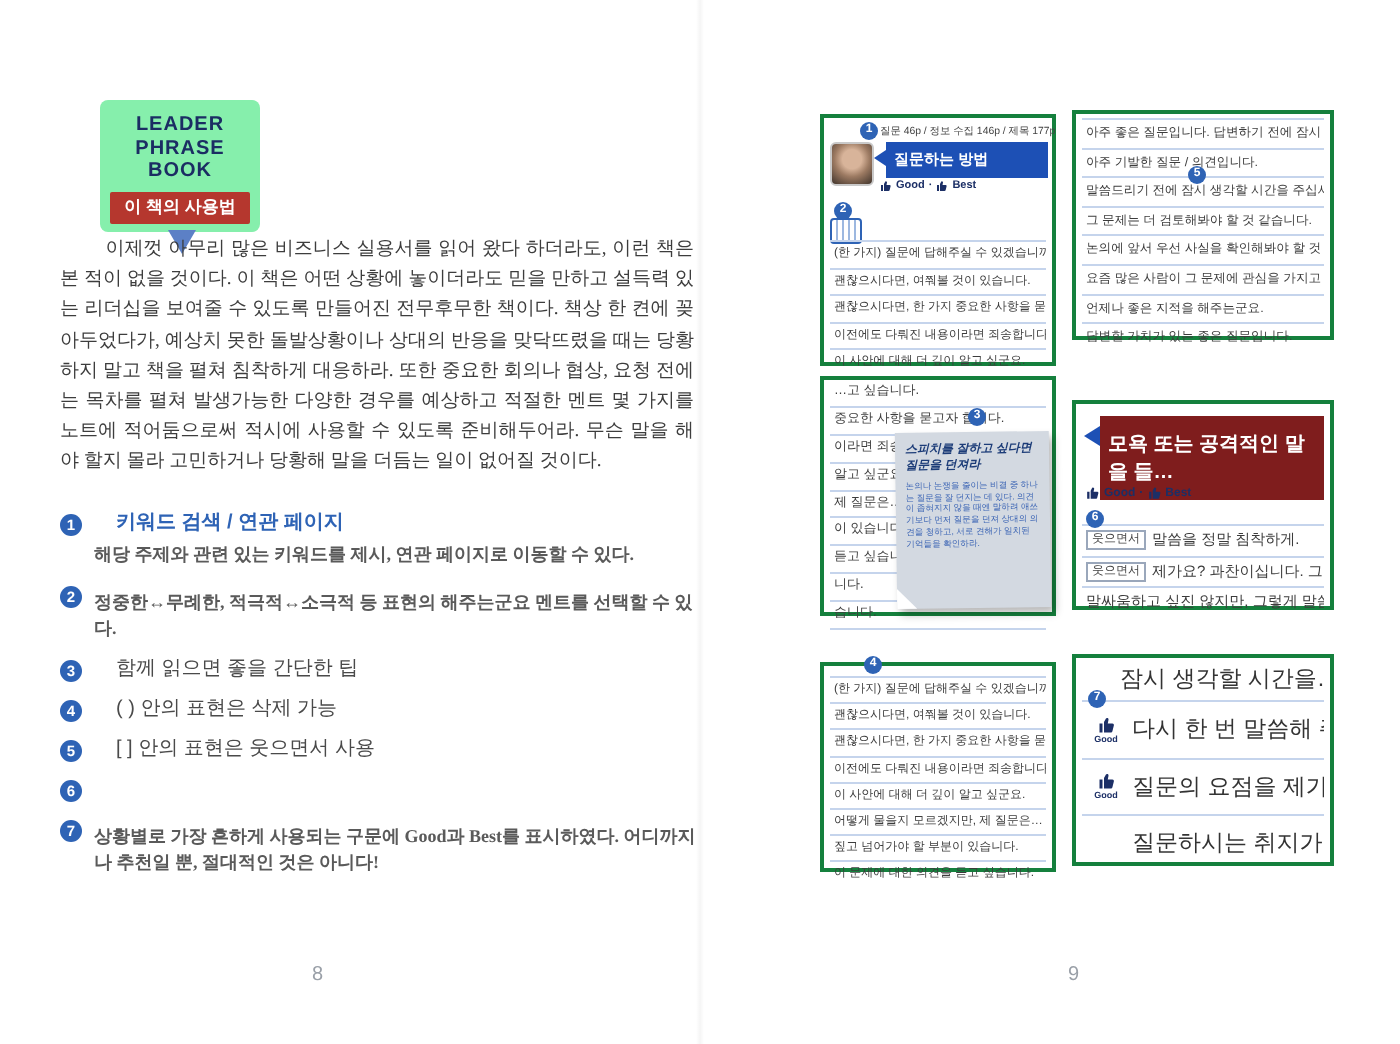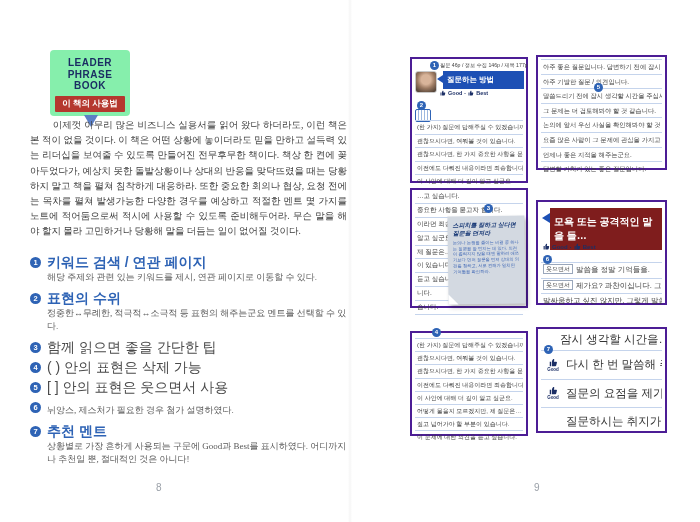--- a/index.html
+++ b/index.html
@@ -18,32 +18,32 @@
               border:7px solid transparent;border-top:12px solid #5c80c6;}
 
   .intro{position:absolute;left:30px;top:118px;width:317px;margin:0;
          font-family:"Liberation Serif","DejaVu Serif",serif;
          font-size:9.5px;line-height:15.2px;color:#3d3d3d;text-align:justify;text-indent:2.4em;}
 
   .legend{position:absolute;left:30px;top:256px;width:318px;}
   .legend-item{display:flex;gap:6px;margin-bottom:8px;align-items:flex-start;}
   .ncirc{flex:0 0 auto;width:11px;height:11px;border-radius:50%;background:#2e63b5;color:#fff;
          font-size:7.5px;font-weight:bold;text-align:center;line-height:11px;margin-top:1px;}
-  .lt{font-size:14px;line-height:12px;color:#4a4a4a;}
+  .lt{font-size:10px;line-height:12px;color:#4a4a4a;margin-left:11px;}
   .lt.blue{color:#2e63b5;font-weight:bold;}
   .ldesc{font-size:9px;line-height:13px;color:#5a5a5a;margin-top:3px;
-         font-family:"Liberation Serif","DejaVu Serif",serif;}
+         font-family:"Liberation Serif","DejaVu Serif",serif;font-weight:bold;}
   .ldesc:empty{display:none;}
 
   .pagenum{position:absolute;color:#9aa0a8;font-size:10px;}
   .pagenum.pl{left:156px;top:482px;}
   .pagenum.pr{left:534px;top:482px;}
 
   
-  .thumb{position:absolute;background:#fff;border:2px solid #4c1d95;box-sizing:border-box;}
+  .thumb{position:absolute;background:#fff;border:2px solid #15803d;box-sizing:border-box;}
   .t1{left:410px;top:57px;width:118px;height:126px;}
   .t2{left:410px;top:188px;width:118px;height:120px;}
   .t3{left:410px;top:331px;width:118px;height:105px;}
   .t4{left:536px;top:55px;width:131px;height:115px;}
   .t5{left:536px;top:200px;width:131px;height:105px;}
   .t6{left:536px;top:327px;width:131px;height:106px;}
 
   .mcirc{position:absolute;width:9px;height:9px;border-radius:50%;background:#2e63b5;color:#fff;
          font-size:6px;font-weight:bold;text-align:center;line-height:9px;z-index:5;}
 
@@ -126,21 +126,20 @@
       <div class="legend-item">
         <span class="ncirc">1</span>
         <div>
             <div class="lt blue">키워드 검색 / 연관 페이지</div>
              <div class="ldesc">해당 주제와 관련 있는 키워드를 제시, 연관 페이지로 이동할 수 있다.</div>
           </div>
       </div>
       <div class="legend-item">
         <span class="ncirc">2</span>
         <div>
-            <div class="lt blue">표현의 수위</div>
              <div class="ldesc">정중한↔무례한, 적극적↔소극적 등 표현의 해주는군요 멘트를 선택할 수 있다.</div>
           </div>
       </div>
       <div class="legend-item">
         <span class="ncirc">3</span>
         <div>
             <div class="lt">함께 읽으면 좋을 간단한 팁</div>
           </div>
       </div>
       <div class="legend-item">
@@ -151,27 +150,25 @@
       </div>
       <div class="legend-item">
         <span class="ncirc">5</span>
         <div>
             <div class="lt">[ ] 안의 표현은 웃으면서 사용</div>
           </div>
       </div>
       <div class="legend-item">
         <span class="ncirc">6</span>
         <div>
-             <div class="ldesc">뉘앙스, 제스처가 필요한 경우 첨가 설명하였다.</div>
           </div>
       </div>
       <div class="legend-item">
         <span class="ncirc">7</span>
         <div>
-            <div class="lt blue">추천 멘트</div>
              <div class="ldesc">상황별로 가장 흔하게 사용되는 구문에 Good과 Best를 표시하였다. 어디까지나 추천일 뿐, 절대적인 것은 아니다!</div>
           </div>
       </div>
     </div>
 
     <div class="pagenum pl">8</div>
   </div>
 
   <div>
 
@@ -257,21 +254,21 @@
           </svg>
         <span>Good</span>
         <span>·</span>
         <svg viewBox="0 0 24 24" fill="#1c2f66">
             <path d="M2 10h4v12H2zM8 22h9c1 0 2-.7 2.2-1.7l2-8A2 2 0 0 0 19.2 10H13l1-5a2 2 0 0 0-3.4-1.8L8 8z"></path>
           </svg>
         <span>Best</span>
       </div>
       <span class="mcirc" style="left:5px;top:53px;">6</span>
       <div class="rows">
-        <div class="r"><span class="chip">웃으면서</span><span>말씀을 정말 기억들을.</span></div>
+        <div class="r"><span class="chip">웃으면서</span><span>말씀을 정말 침착하게.</span></div>
         <div class="r"><span class="chip">웃으면서</span><span>제가요? 과찬이십니다. 그렇…</span></div>
         <div class="r"><span>말싸움하고 싶진 않지만, 그렇게 말씀하…</span></div>
       </div>
     </div>
 
     <div class="thumb t6">
       <div class="t6-top">잠시 생각할 시간을…</div>
       <span class="mcirc" style="left:6px;top:16px;">7</span>
       <div class="rows">
         <div class="r">

